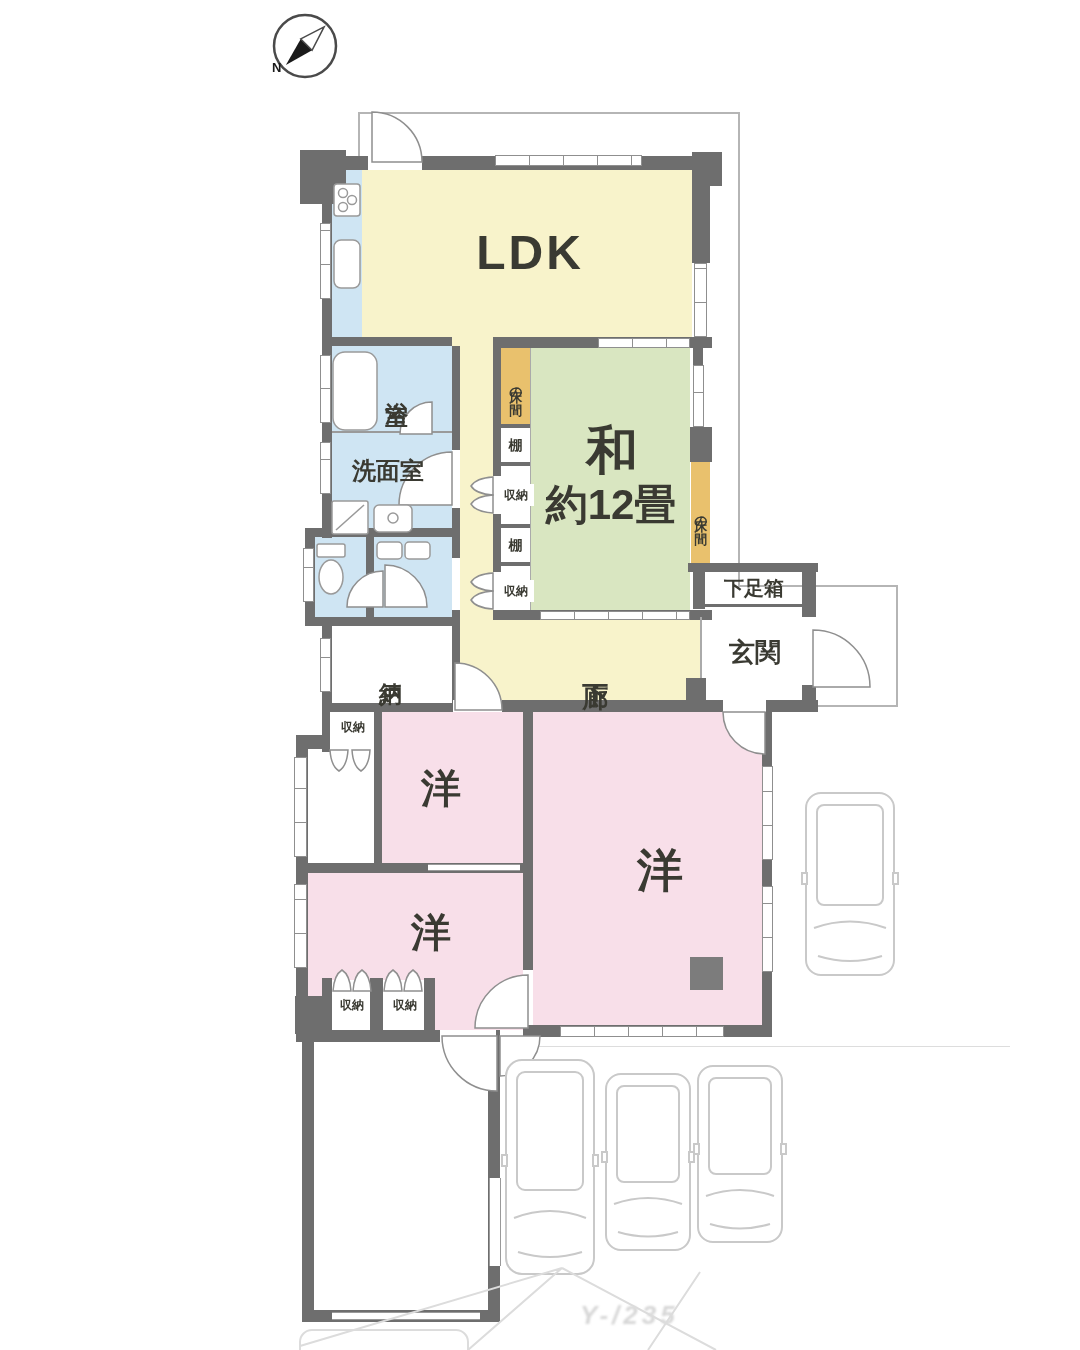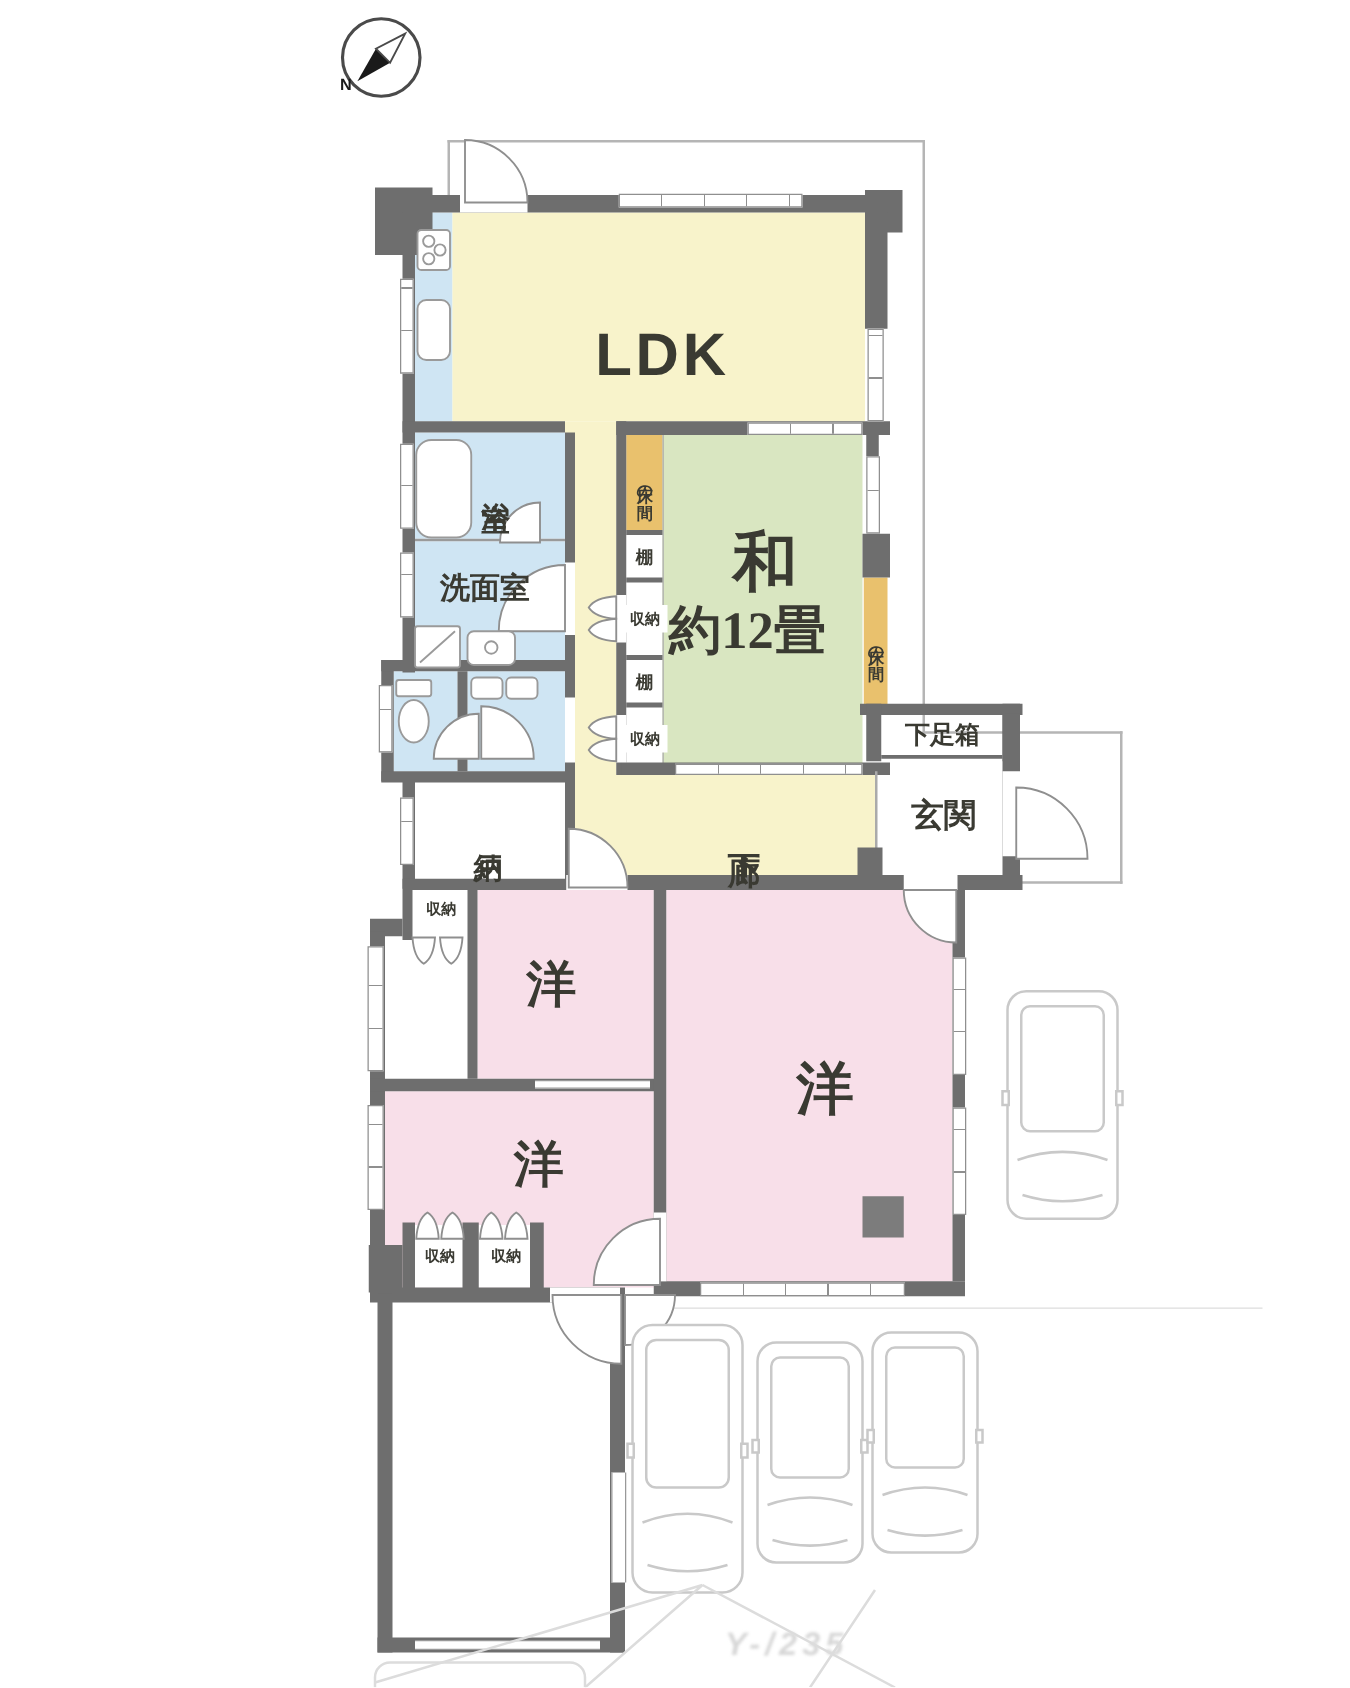--- a/index.html
+++ b/index.html
@@ -240,27 +240,27 @@
           <rect x="893" y="873" width="5" height="11"></rect>
       </g>
     </g>
 
     <g stroke="#dcdcdc" stroke-width="2" fill="none">
       <rect x="300" y="1330" width="168" height="42" rx="12"></rect>
       <path d="M 300 1346 L 562 1268 M 468 1350 L 562 1268 M 562 1268 L 716 1350 M 700 1272 L 648 1350"></path>
     </g>
   </svg>
 
-  <div class="lbl" style="left:430px;top:222px;width:200px;height:62px;font-size:48px;letter-spacing:3px;margin-top:32px;">LDK</div>
+  <div class="lbl" style="left:430px;top:222px;width:200px;height:62px;font-size:48px;letter-spacing:3px;">LDK</div>
   <div class="lbl vert" style="left:382px;top:352px;width:30px;height:64px;font-size:23px;">浴室</div>
   <div class="lbl" style="left:336px;top:457px;width:104px;height:28px;font-size:24px;">洗面室</div>
   <div class="lbl vert" style="left:376px;top:634px;width:30px;height:64px;font-size:23px;">納戸</div>
   <div class="lbl vert" style="left:578px;top:628px;width:34px;height:70px;font-size:26px;">廊下</div>
   <div class="lbl" style="left:580px;top:420px;width:64px;height:60px;font-size:52px;">和</div>
-  <div class="lbl" style="left:515px;top:480px;width:166px;height:50px;font-size:42px;font-family:Liberation Serif, serif;">約12畳</div>
+  <div class="lbl" style="left:528px;top:480px;width:166px;height:50px;font-size:42px;">約12畳</div>
   <div class="lbl vert" style="left:502px;top:350px;width:27px;height:72px;font-size:13px;letter-spacing:0;">床の間</div>
   <div class="lbl vert" style="left:691px;top:466px;width:19px;height:98px;font-size:13px;letter-spacing:0;">床の間</div>
   <div class="lbl" style="left:502px;top:432px;width:27px;height:26px;font-size:14px;">棚</div>
   <div class="lbl" style="left:502px;top:532px;width:27px;height:26px;font-size:14px;">棚</div>
   <div class="lbl" style="left:498px;top:484px;width:36px;height:22px;font-size:12px;background:#fff;">収納</div>
   <div class="lbl" style="left:498px;top:580px;width:36px;height:22px;font-size:12px;background:#fff;">収納</div>
   <div class="lbl" style="left:706px;top:575px;width:96px;height:26px;font-size:20px;">下足箱</div>
   <div class="lbl" style="left:712px;top:638px;width:86px;height:30px;font-size:26px;">玄関</div>
   <div class="lbl" style="left:332px;top:716px;width:42px;height:22px;font-size:12px;">収納</div>
   <div class="lbl" style="left:418px;top:764px;width:46px;height:48px;font-size:40px;">洋</div>

